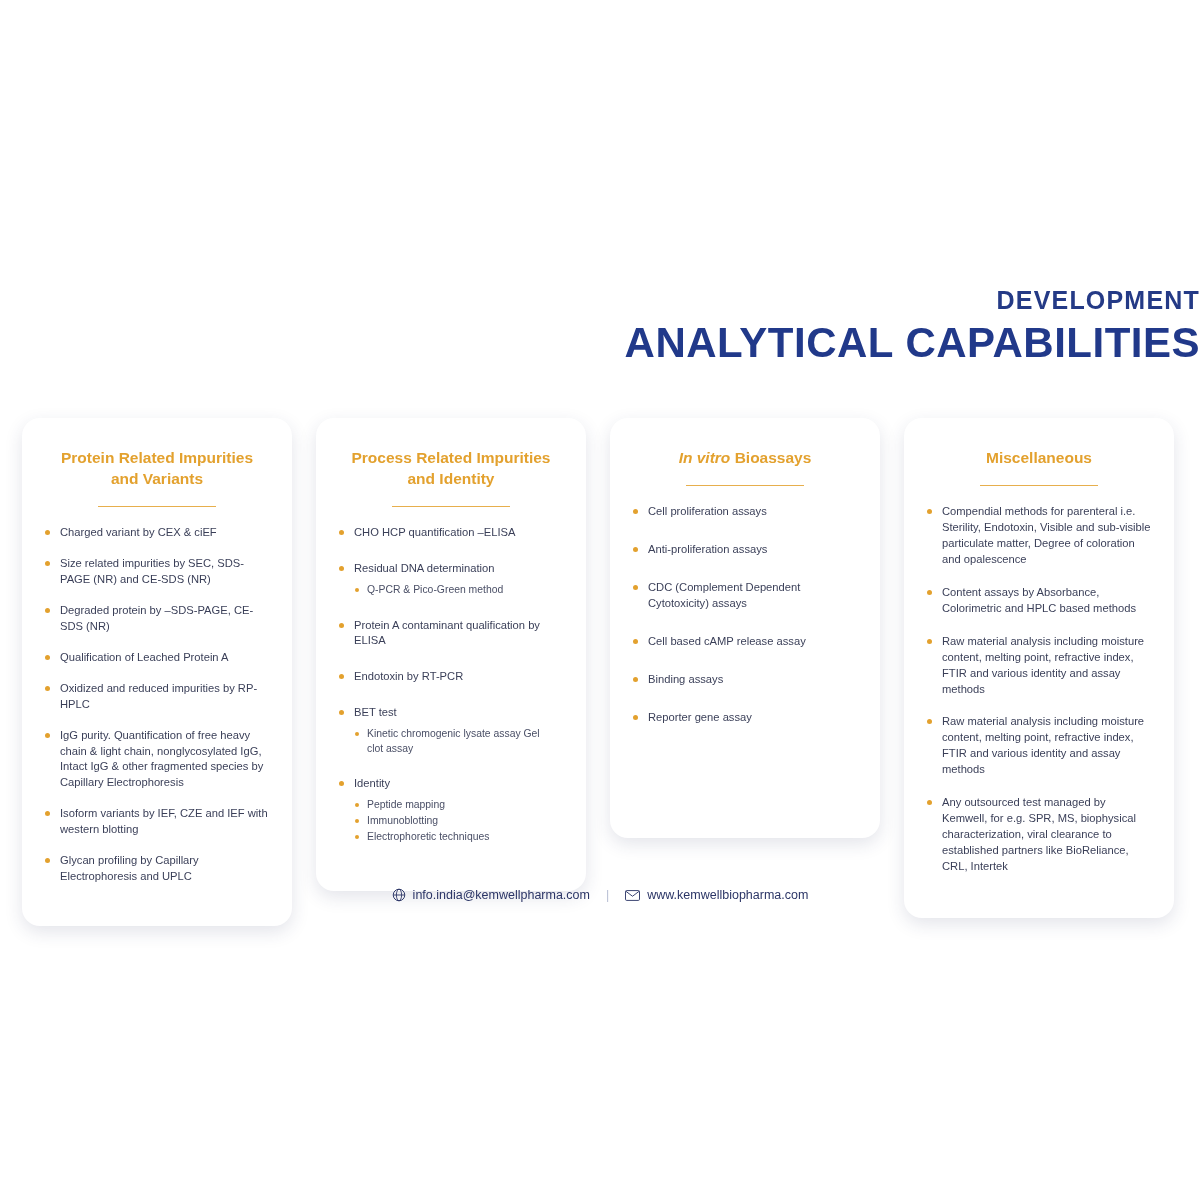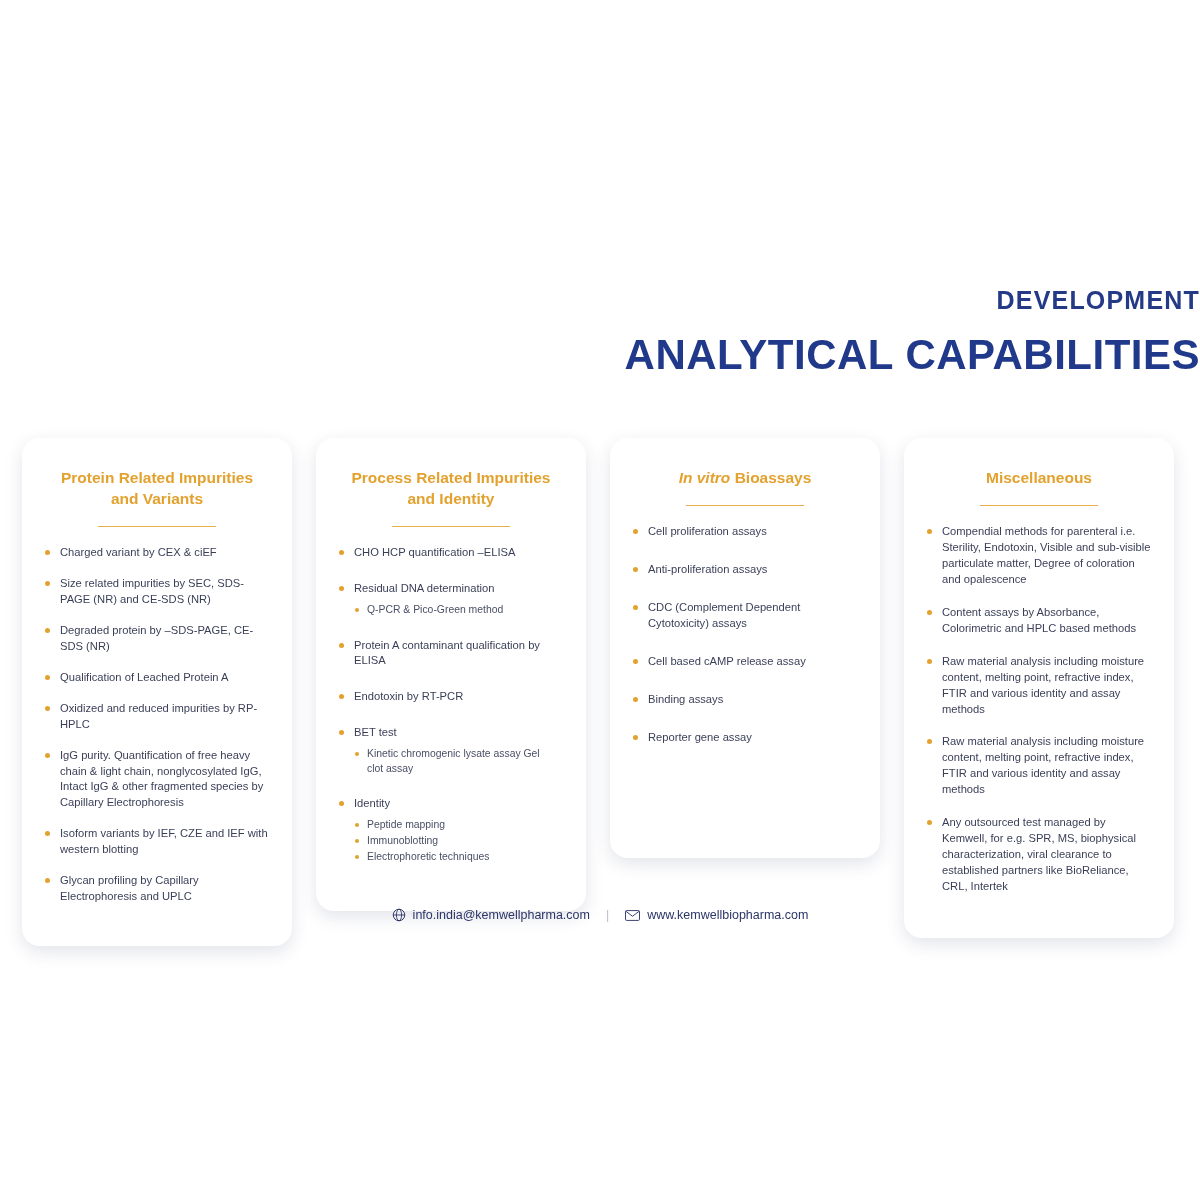--- a/index.html
+++ b/index.html
@@ -32,21 +32,21 @@
     text-align: right;
   }
   .header .kicker {
     font-size: 25px;
     letter-spacing: 1.2px;
     font-weight: 700;
     color: #1f3a93;
     color: #243a86;
   }
   .header .title {
-    margin-top: 16px;
+    margin-top: 4px;
     font-size: 42px;
     font-weight: 800;
     letter-spacing: 0.5px;
     color: #21398a;
   }
 
   
   .logo {
     position: absolute;
     right: 32px;
@@ -70,21 +70,21 @@
     font-size: 8.5px;
     letter-spacing: 1.5px;
     color: #21398a;
     font-weight: 600;
   }
 
   
   .cards {
     position: absolute;
     left: 16px;
-    top: 438px;
+    top: 418px;
     width: 1168px;
     display: flex;
     gap: 0;
     align-items: flex-start;
   }
   .card {
     background: #ffffff;
     border-radius: 18px;
     box-shadow: 0 6px 18px rgba(40,50,90,0.13);
     padding: 24px 22px 26px 22px;
@@ -167,21 +167,20 @@
     position: absolute;
     left: 0;
     top: 888px;
     width: 1200px;
     display: flex;
     justify-content: center;
     align-items: center;
     gap: 10px;
     font-size: 12.5px;
     color: #2b3566;
-    margin-top: 20px;
   }
   .footer .sep {
     color: #b9bfd4;
     margin: 0 6px;
   }
   .footer .f-item {
     display: inline-flex;
     align-items: center;
     gap: 7px;
   }

